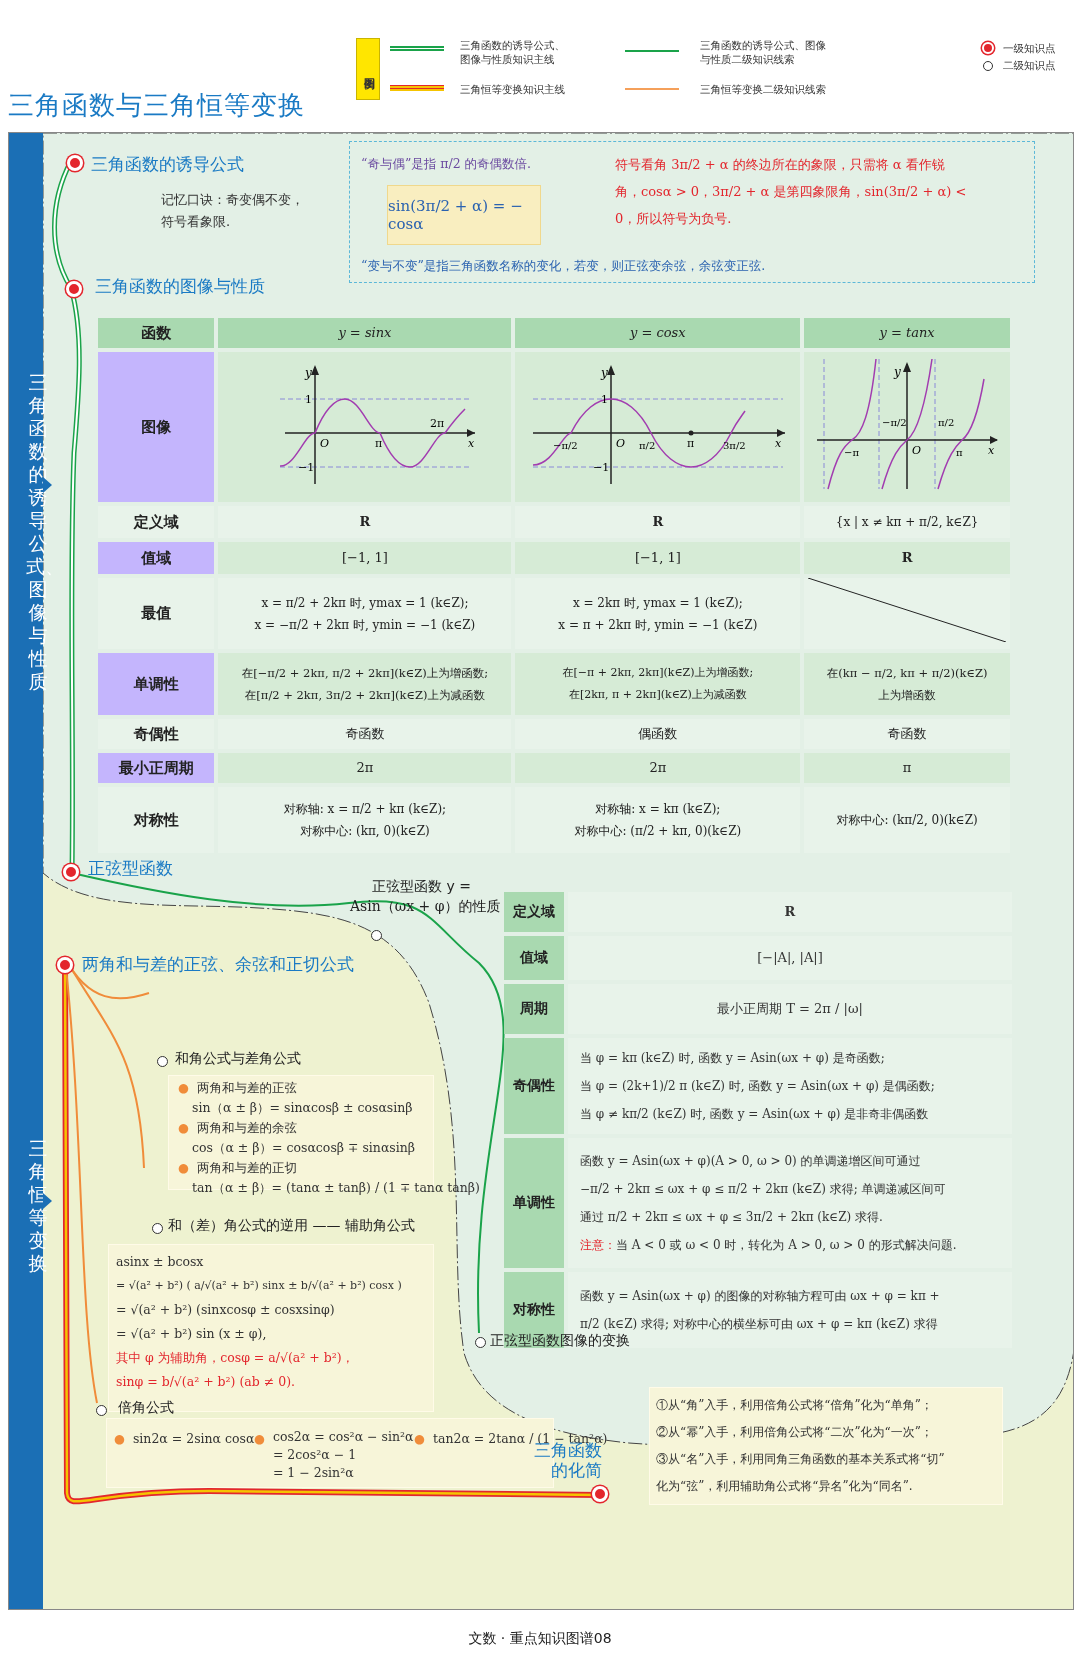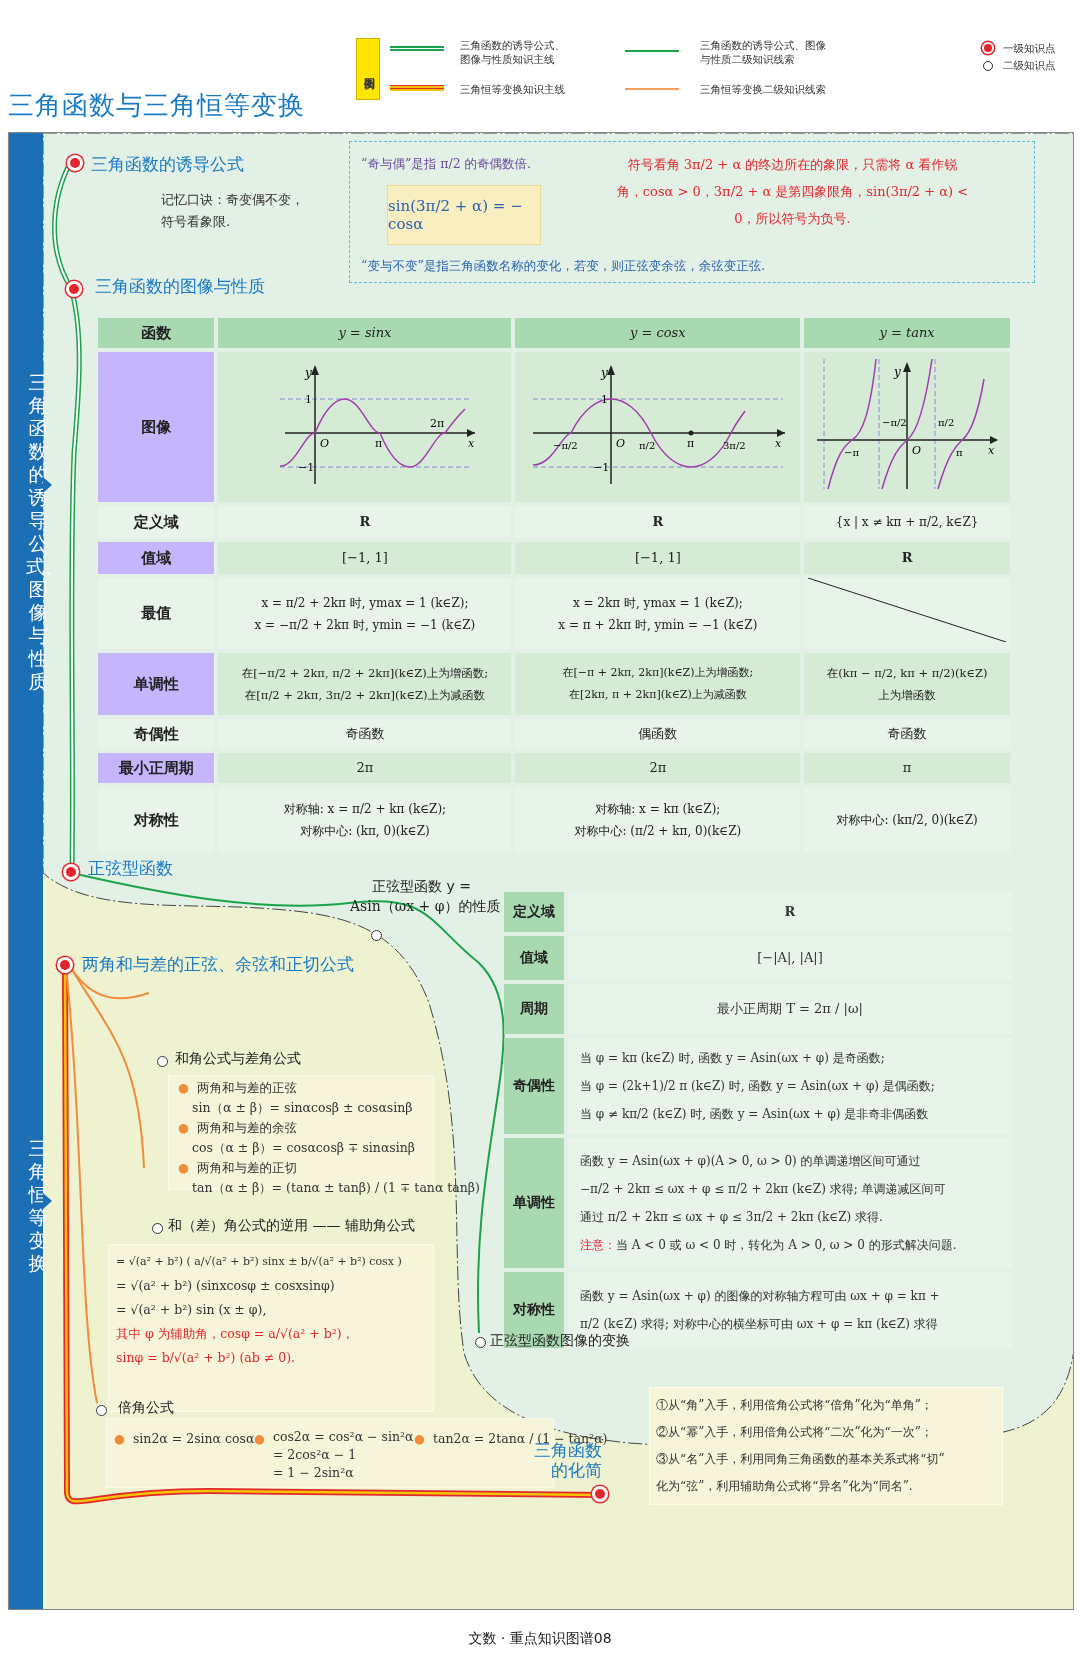--- a/index.html
+++ b/index.html
@@ -113,21 +113,21 @@
   <div class="side-arrow" style="top:1060px;"></div>
 
   <div class="dot1" style="left:58px;top:22px;"></div>
   <div class="node-title" style="left:82px;top:20px;">三角函数的诱导公式</div>
   <div class="body-text serif" style="left:152px;top:56px;">记忆口诀：奇变偶不变，</div>
   <div class="body-text serif" style="left:152px;top:78px;">符号看象限.</div>
 
   <div class="induction-box" style="left:340px;top:8px;"></div>
   <div class="body-text serif purple-text" style="left:352px;top:20px;font-size:12.5px;">“奇与偶”是指 π/2 的奇偶数倍.</div>
   <div class="formula-box serif" style="left:378px;top:52px;">sin(3π/2 + α) = − cosα</div>
-  <div class="body-text serif red-text" style="left:606px;top:18px;width:355px;font-size:13px;line-height:27px;text-align:center;">符号看角 3π/2 + α 的终边所在的象限，只需将 α 看作锐角，cosα &gt; 0，3π/2 + α 是第四象限角，sin(3π/2 + α) &lt; 0，所以符号为负号.</div>
+  <div class="body-text serif red-text" style="left:606px;top:18px;width:355px;font-size:13px;line-height:27px;">符号看角 3π/2 + α 的终边所在的象限，只需将 α 看作锐角，cosα &gt; 0，3π/2 + α 是第四象限角，sin(3π/2 + α) &lt; 0，所以符号为负号.</div>
   <div class="body-text serif blue-text" style="left:352px;top:122px;font-size:12.5px;">“变与不变”是指三角函数名称的变化，若变，则正弦变余弦，余弦变正弦.</div>
 
   <div class="dot1" style="left:57px;top:148px;"></div>
   <div class="node-title" style="left:86px;top:142px;">三角函数的图像与性质</div>
 </div>
 
 <table class="ptable" style="top:314px;left:94px;">
   <tbody>
       <tr class="head" style="height:30px;">
     <td class="rh">函数</td>
@@ -312,20 +312,21 @@
   <div><span class="bullet">●</span><span>两角和与差的余弦</span></div>
   <div style="padding-left:14px;">cos（α ± β）= cosαcosβ ∓ sinαsinβ</div>
   <div><span class="bullet">●</span><span>两角和与差的正切</span></div>
   <div style="padding-left:14px;">tan（α ± β）= (tanα ± tanβ) / (1 ∓ tanα tanβ)</div>
 </div>
 
 <div class="dot2" style="left:152px;top:1223px;"></div>
 <div class="sub-title" style="left:168px;top:1217px;font-weight:normal;">和（差）角公式的逆用 —— 辅助角公式</div>
 <div class="ybox" style="left:108px;top:1244px;width:326px;height:168px;"></div>
 <div class="body-text serif" style="left:116px;top:1250px;font-size:12.5px;line-height:24px;width:316px;">
+  <div>asinx ± bcosx</div>
   <div style="font-size:11px;">= √(a² + b²) ( a/√(a² + b²) sinx ± b/√(a² + b²) cosx )</div>
   <div>= √(a² + b²) (sinxcosφ ± cosxsinφ)</div>
   <div>= √(a² + b²) sin (x ± φ),</div>
   <div class="red-text">其中 φ 为辅助角，cosφ = a/√(a² + b²)，</div>
   <div class="red-text">sinφ = b/√(a² + b²) (ab ≠ 0).</div>
 </div>
 
 <div class="dot2" style="left:96px;top:1405px;"></div>
 <div class="sub-title" style="left:118px;top:1399px;font-weight:normal;">倍角公式</div>
 <div class="ybox" style="left:106px;top:1418px;width:448px;height:70px;"></div>

